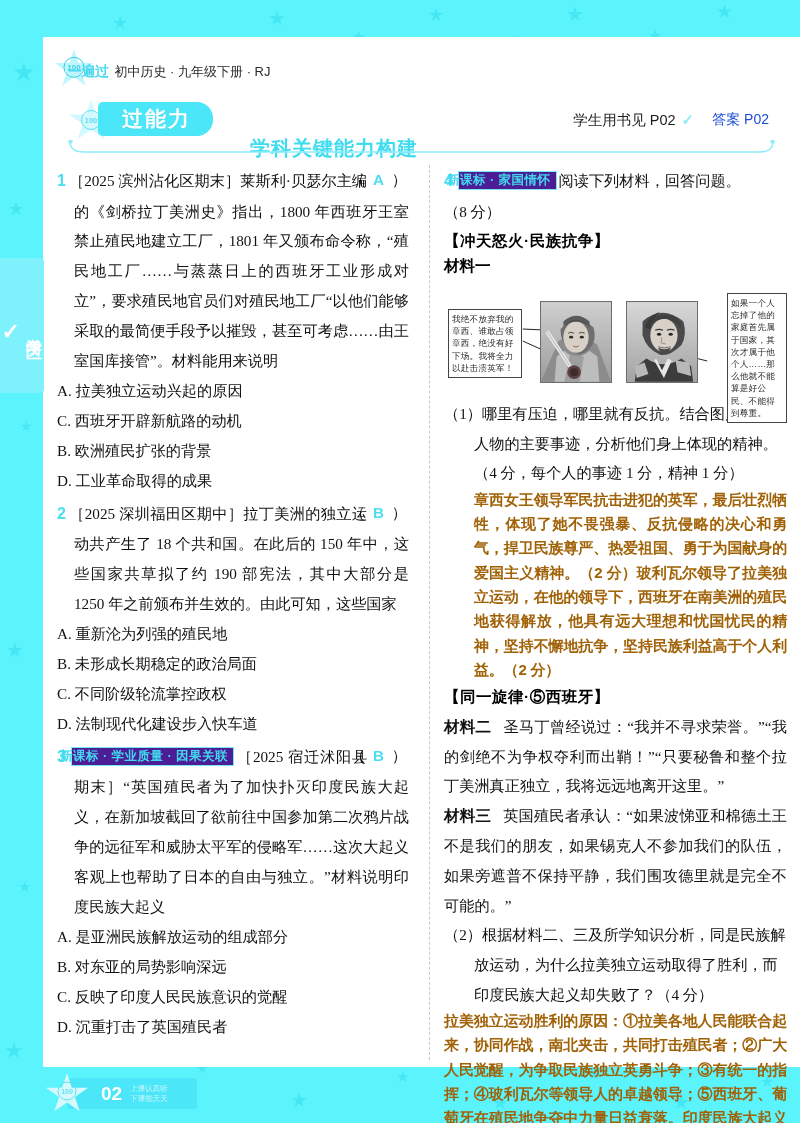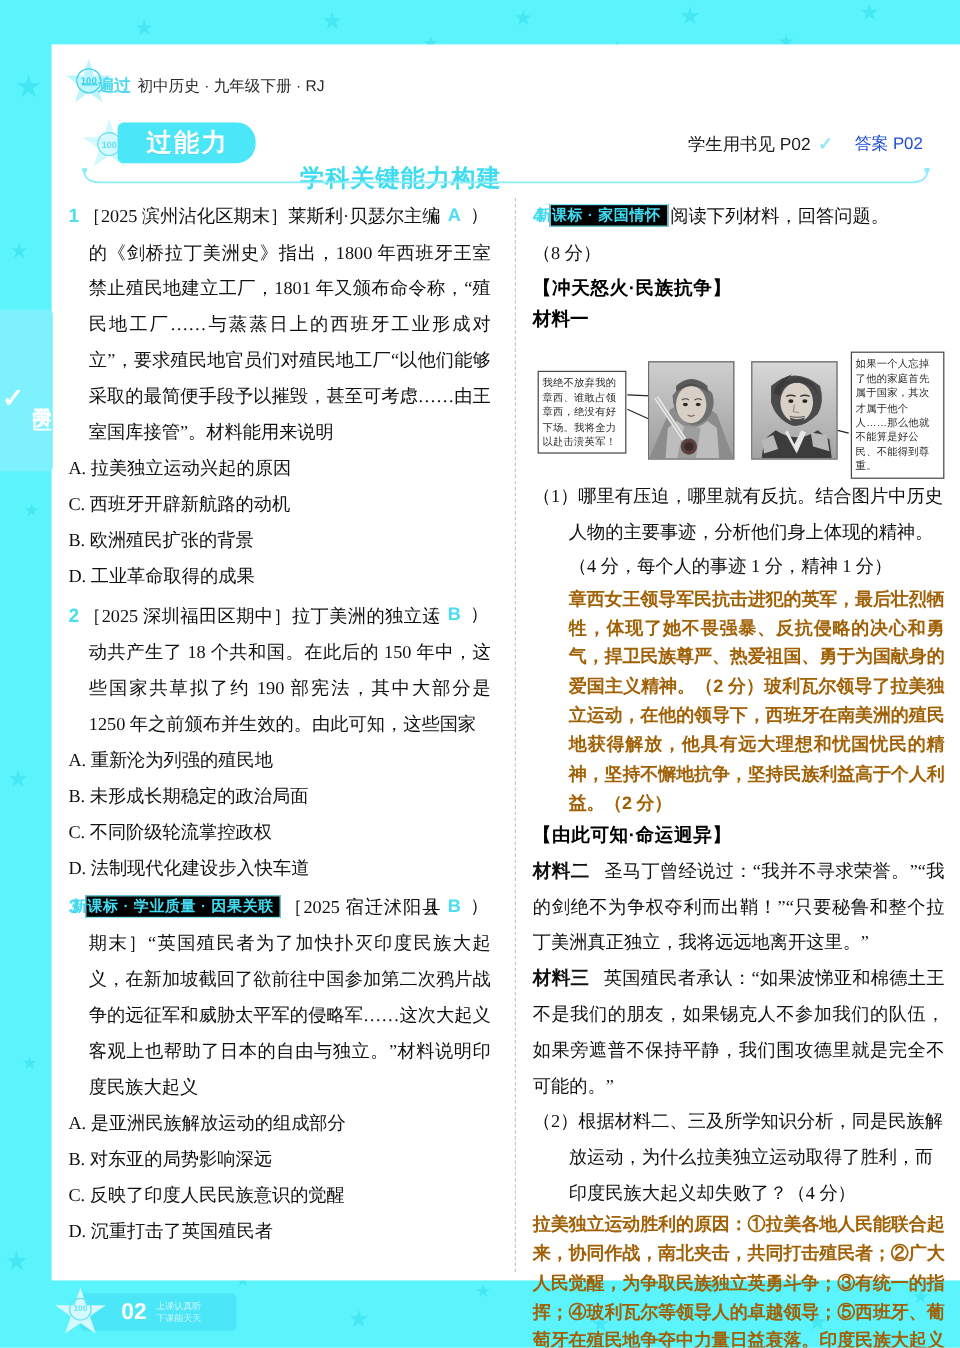--- a/index.html
+++ b/index.html
@@ -225,21 +225,21 @@
     font-family: "Liberation Sans", sans-serif;
     font-weight: bold;
     font-size: 16px;
     margin-right: 3px;
   }
   .indent { padding-left: 17px; text-indent: -17px; }
 
   .tag {
     display: inline-block;
     border: 1.2px solid #7BE7F6;
-    background: #000000;
+    background: #4c1d95;
     color: #41D9EE;
     font-family: "Liberation Sans", sans-serif;
     font-size: 12.5px;
     font-weight: bold;
     padding: 0 5px;
     line-height: 17px;
     letter-spacing: .5px;
     vertical-align: 2px;
     margin: 0 2px;
   }
@@ -289,21 +289,21 @@
     border: 1.3px solid #444;
     background: #fff;
     font-family: "Liberation Sans", sans-serif;
     font-size: 8.6px;
     line-height: 1.42;
     color: #2a2a2a;
     padding: 3px 3px;
     letter-spacing: .2px;
   }
   .bubble.left  { left: 4px;  top: 26px; width: 74px; }
-  .bubble.right { right: 0px; top: 10px; width: 78px; }
+  .bubble.right { right: 0px; top: 10px; width: 60px; }
 
   .portrait {
     position: absolute;
     width: 72px; height: 82px;
     top: 18px;
     border: 1px solid #6d6d6d;
     overflow: hidden;
     background: #b9b9b9;
   }
   .portrait.p1 { left: 96px; }
@@ -564,21 +564,21 @@
               <path d="M8 66 L18 62 L22 74 L10 78 Z" fill="#b8b8b8"></path>
             </svg>
           </div>
 
           <div class="bubble right">如果一个人忘掉了他的家庭首先属于国家，其次才属于他个人……那么他就不能算是好公民、不能得到尊重。</div>
         </div>
 
         <div class="sub-q">（1）哪里有压迫，哪里就有反抗。结合图片中历史人物的主要事迹，分析他们身上体现的精神。（4 分，每个人的事迹 1 分，精神 1 分）</div>
         <div class="ans sub">章西女王领导军民抗击进犯的英军，最后壮烈牺牲，体现了她不畏强暴、反抗侵略的决心和勇气，捍卫民族尊严、热爱祖国、勇于为国献身的爱国主义精神。（2 分）玻利瓦尔领导了拉美独立运动，在他的领导下，西班牙在南美洲的殖民地获得解放，他具有远大理想和忧国忧民的精神，坚持不懈地抗争，坚持民族利益高于个人利益。（2 分）</div>
 
-        <div class="hd-bracket">【由此可知·命运迥异】</div>
+        <div class="hd-bracket">【同一旋律·⑤西班牙】</div>
 
         <div class="mat-para">
           <span class="mat-label">材料二</span>&nbsp;&nbsp;&nbsp;<span>圣马丁曾经说过：“我并不寻求荣誉。”“我的剑绝不为争权夺利而出鞘！”“只要秘鲁和整个拉丁美洲真正独立，我将远远地离开这里。”</span>
         </div>
 
         <div class="mat-para">
           <span class="mat-label">材料三</span>&nbsp;&nbsp;&nbsp;<span>英国殖民者承认：“如果波悌亚和棉德土王不是我们的朋友，如果锡克人不参加我们的队伍，如果旁遮普不保持平静，我们围攻德里就是完全不可能的。”</span>
         </div>
 
         <div class="sub-q">（2）根据材料二、三及所学知识分析，同是民族解放运动，为什么拉美独立运动取得了胜利，而印度民族大起义却失败了？（4 分）</div>

